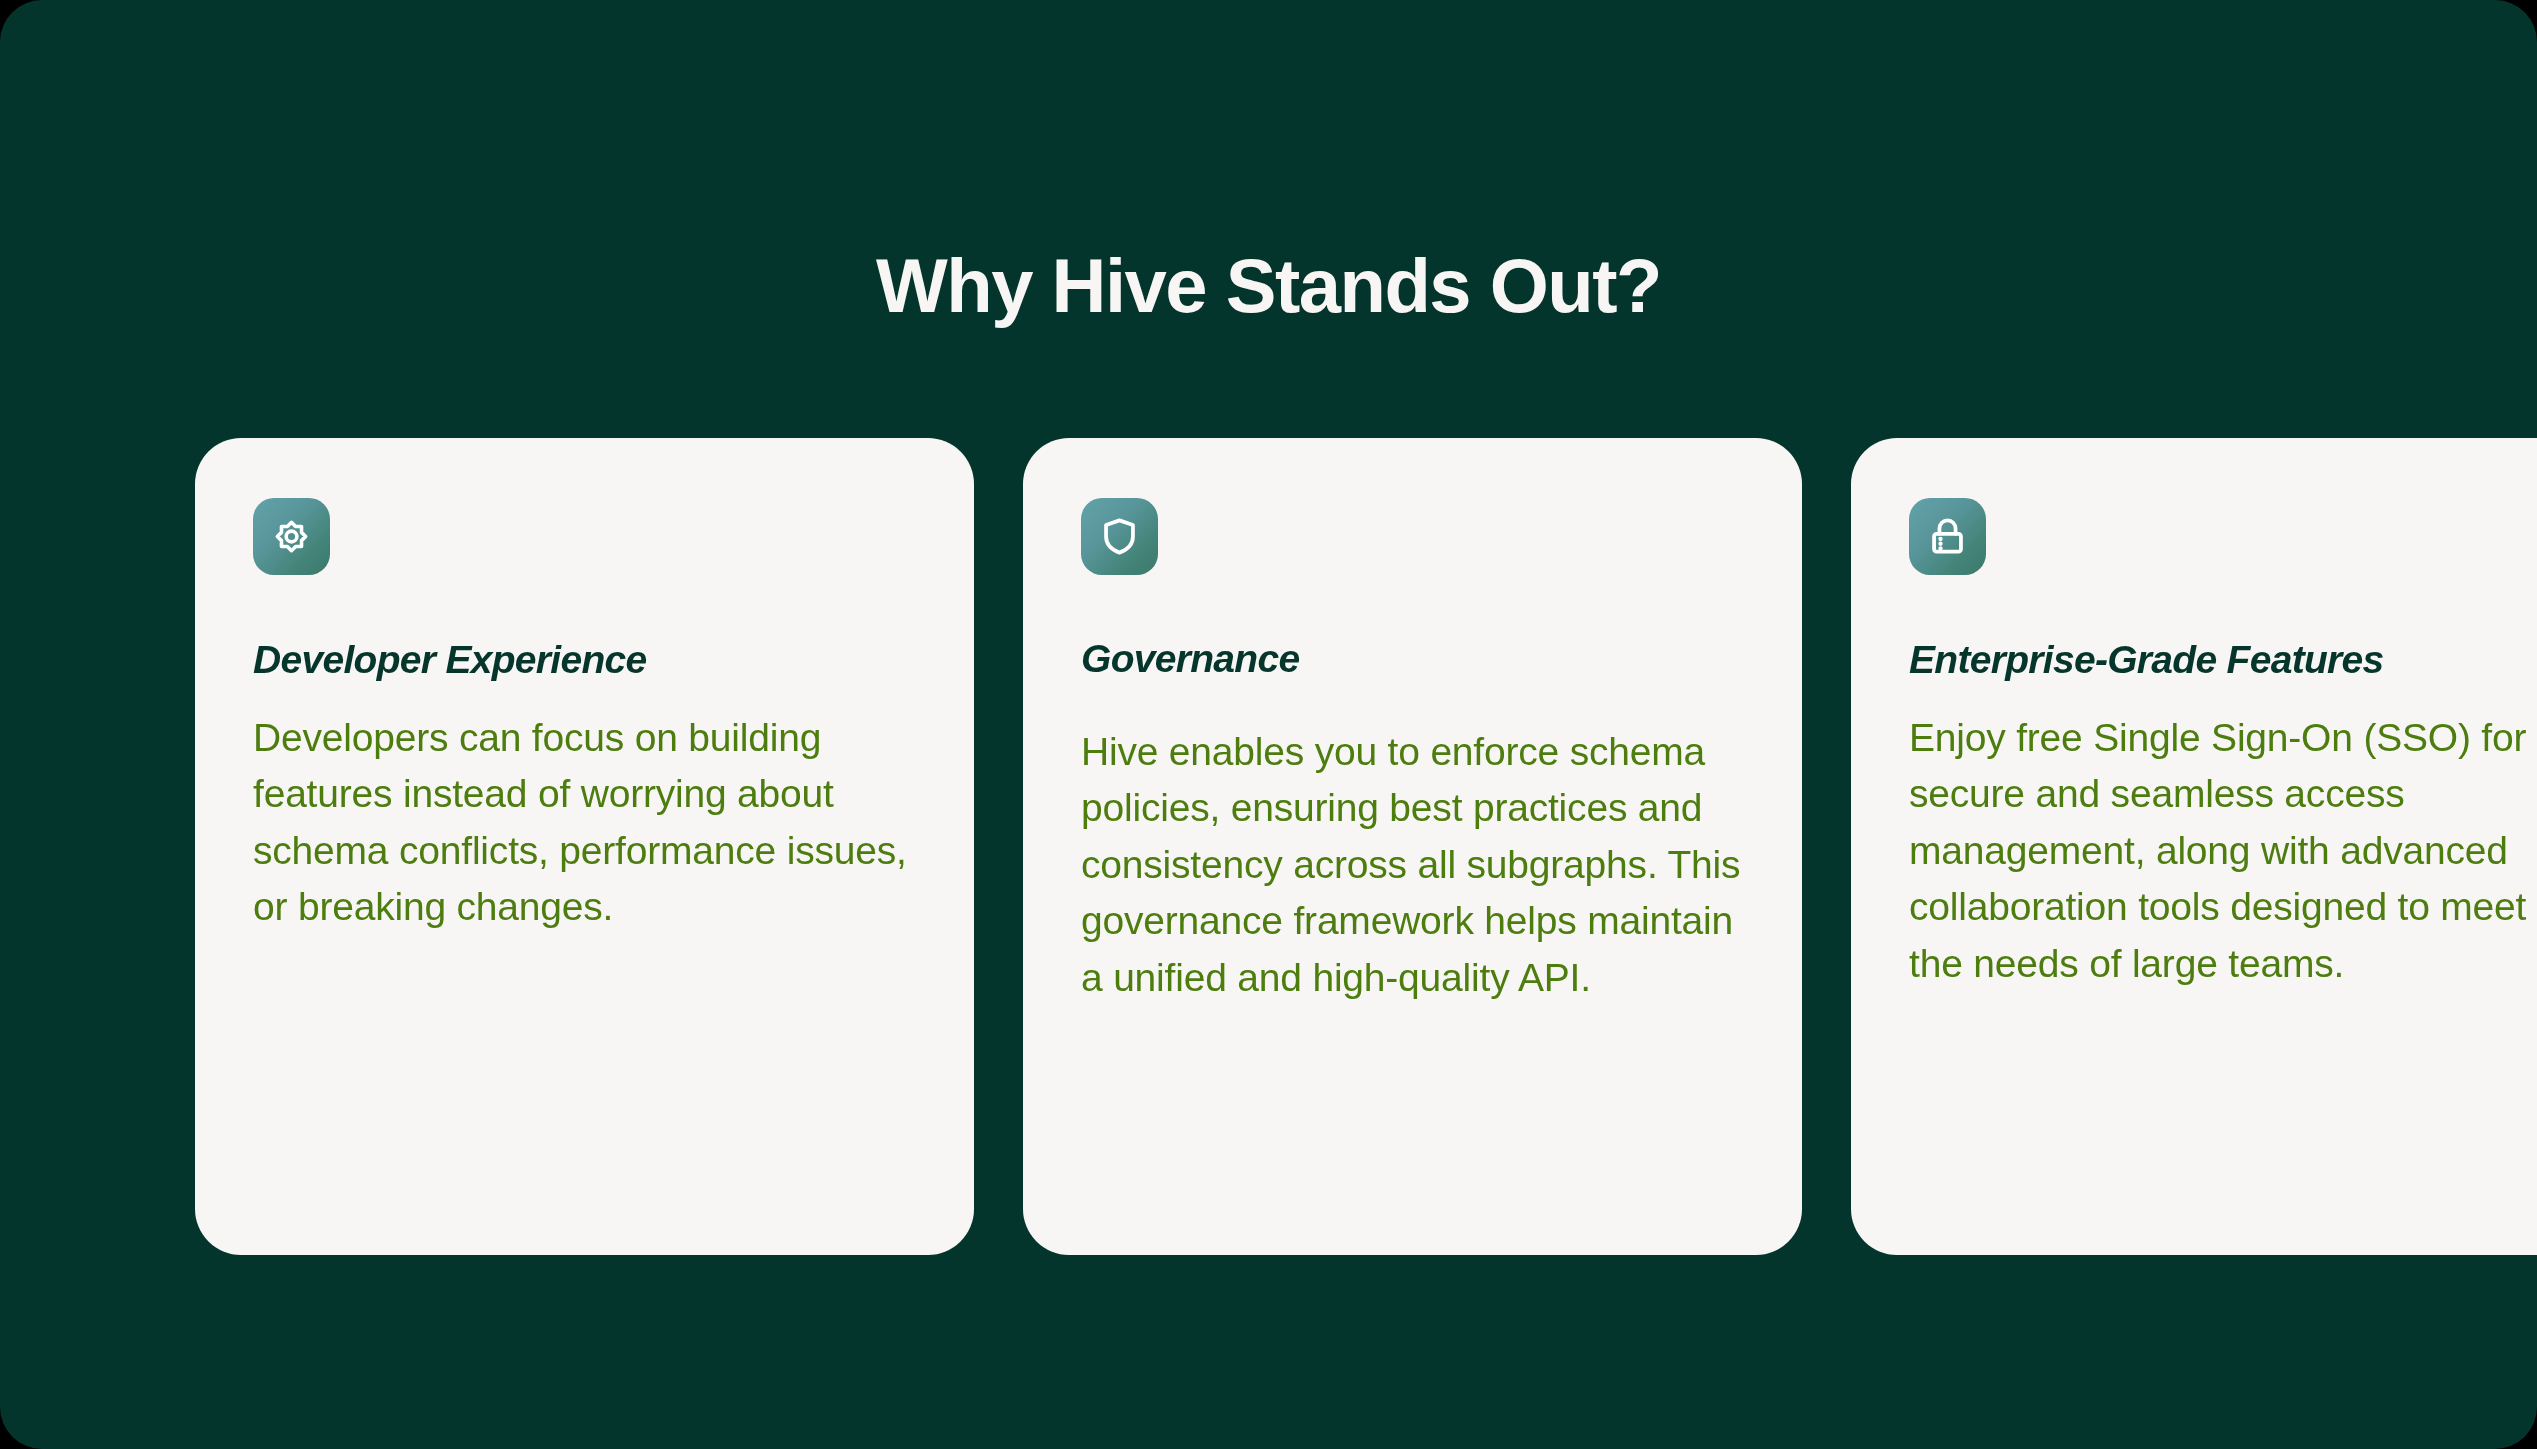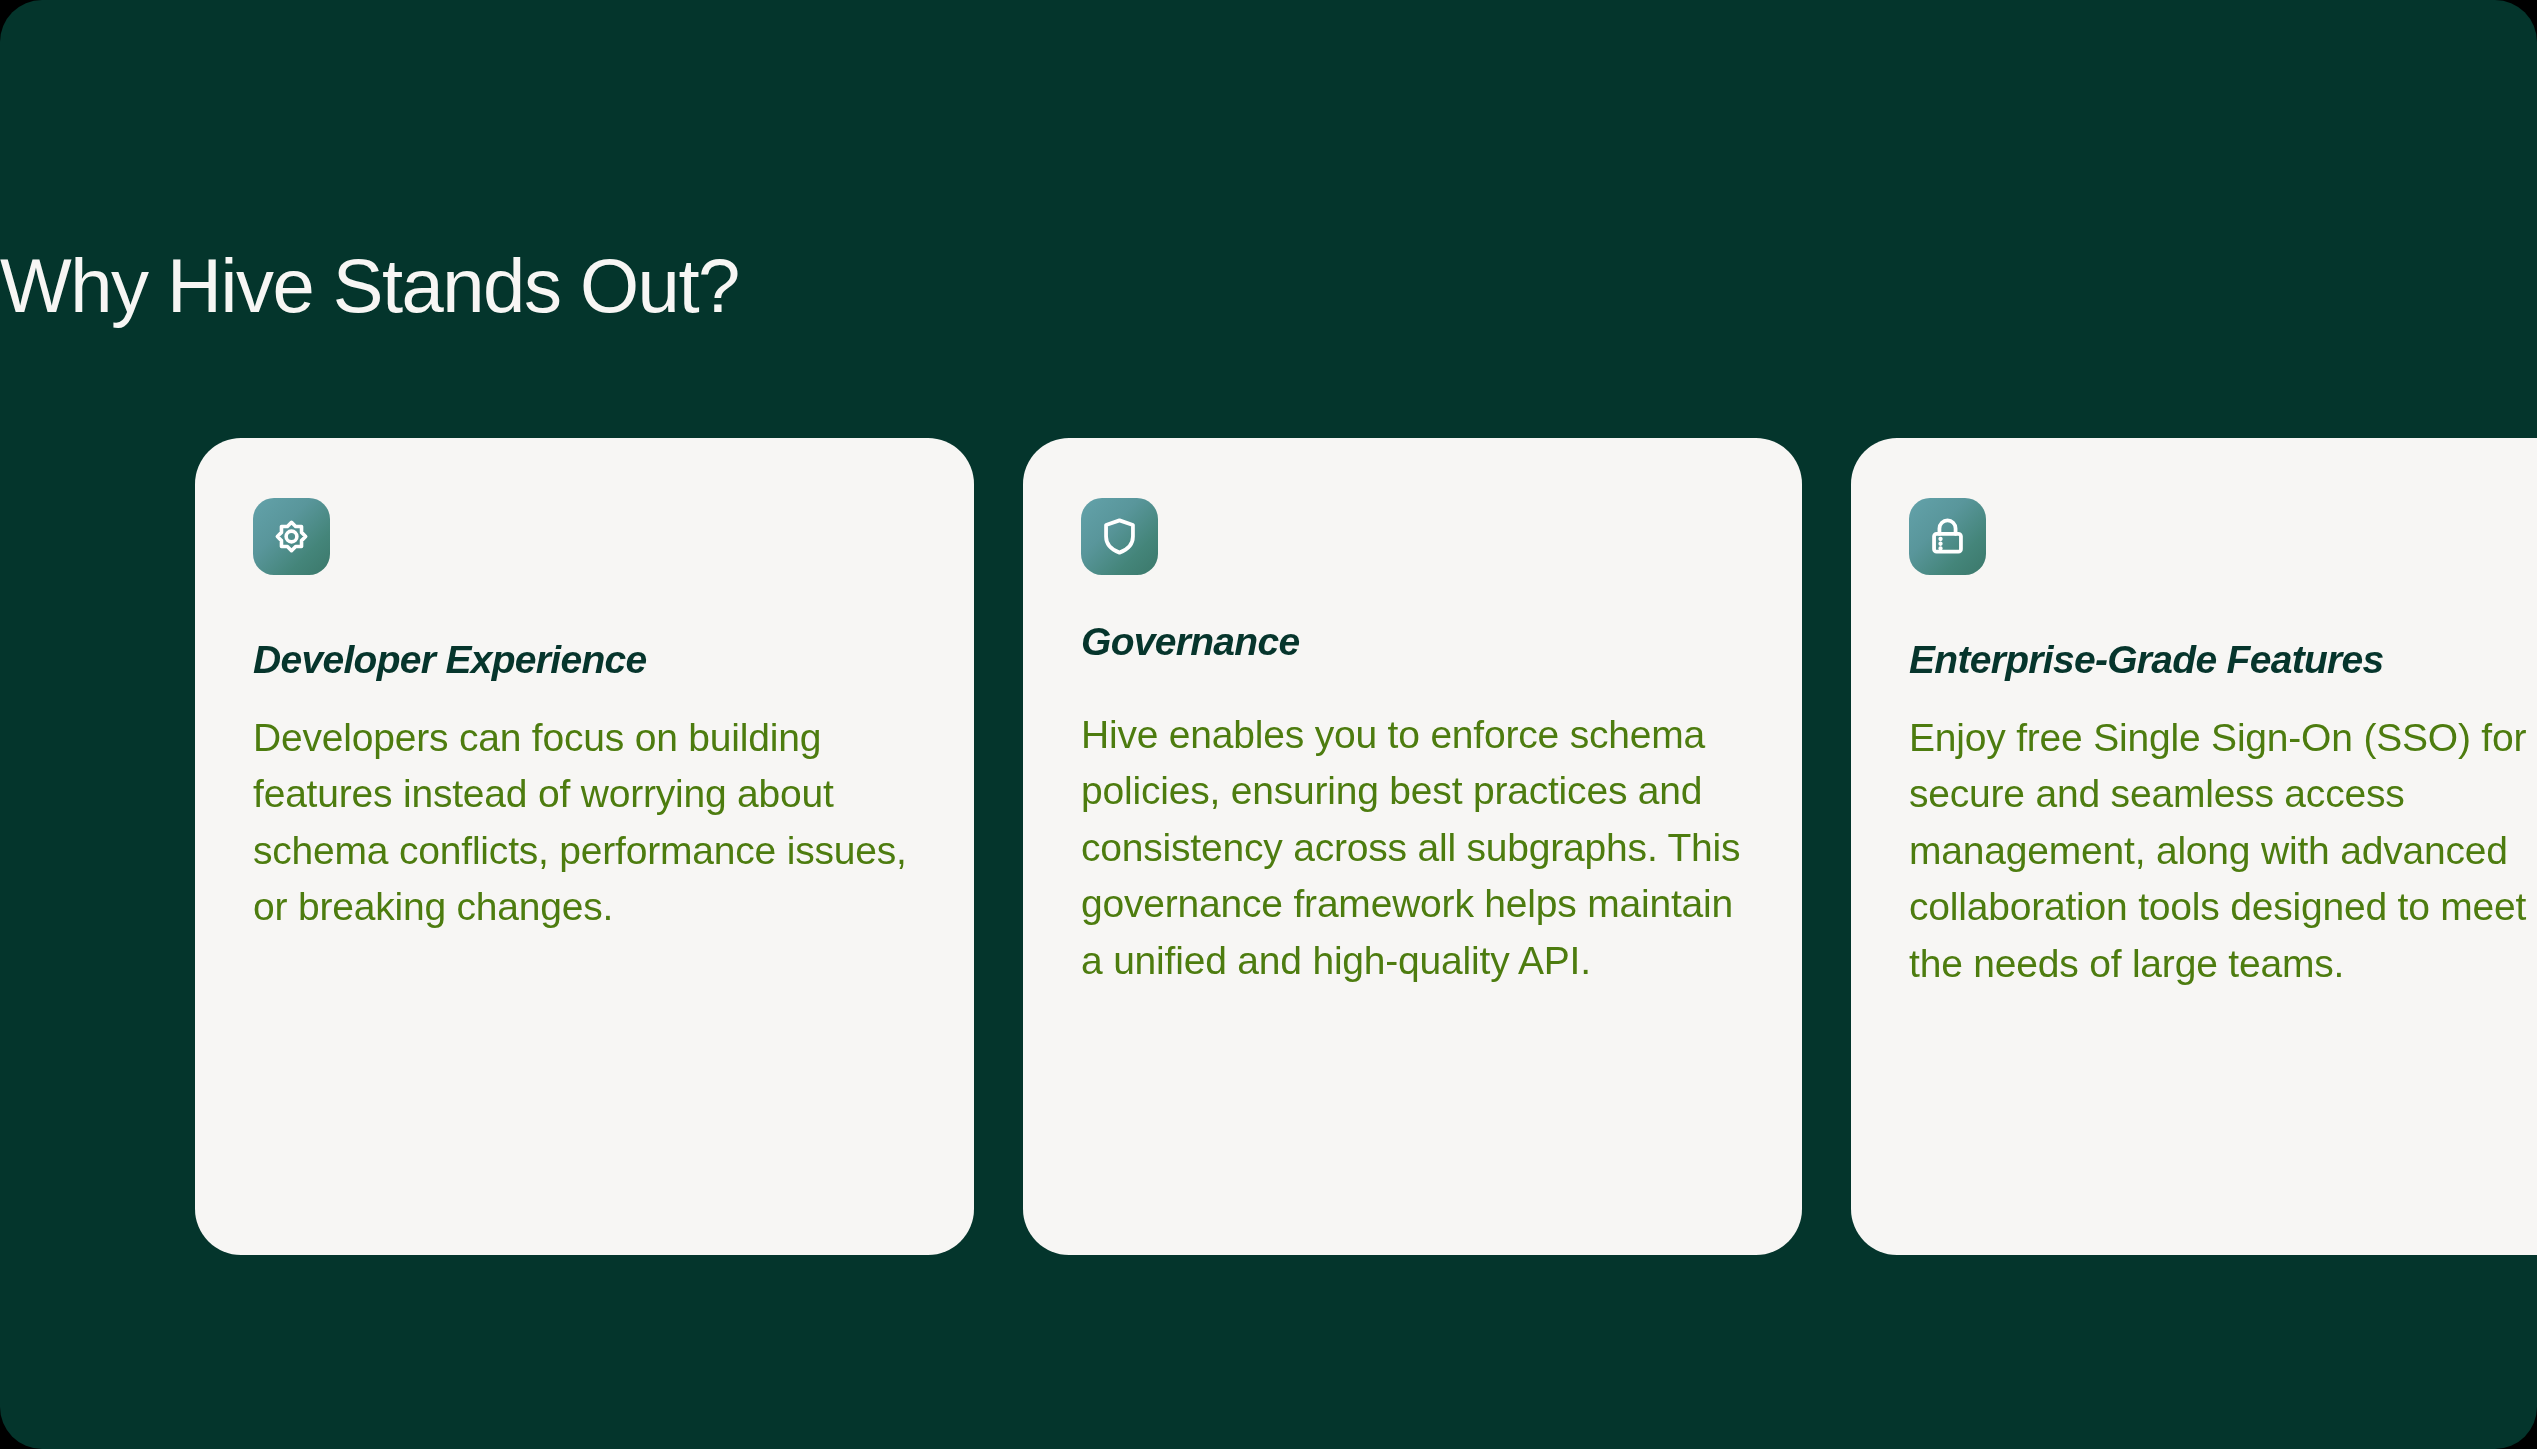--- a/index.html
+++ b/index.html
@@ -21,24 +21,24 @@
     border-radius: 42px;
     overflow: hidden;
   }
 
   
   #section-title {
     position: absolute;
     top: 193px;
     left: 0;
     width: 100%;
-    text-align: left;
+    text-align: center;
     color: #f7f6f4;
     font-size: 76px;
-    font-weight: 400;
+    font-weight: 700;
     letter-spacing: -1.5px;
     line-height: 1.1;
   }
 
   
   #cards {
     position: absolute;
     top: 438px;
     left: 195px;
     width: 2435px;
@@ -89,21 +89,21 @@
   .card-body {
     margin-top: 27px;
     color: #4d7c0f;
     font-size: 39px;
     font-weight: 400;
     line-height: 1.45;
     letter-spacing: -0.2px;
   }
 
   
-  .card.c3 .card-title { margin-top: 44px; }
+  .card.c3 .card-title { margin-top: 61px; }
   .card.c3 .card-body  { margin-top: 42px; }
 </style>
 </head>
 <body>
 
 <div id="page">
 
   <h1 id="section-title">Why Hive Stands Out?</h1>
 
   <div id="cards">

